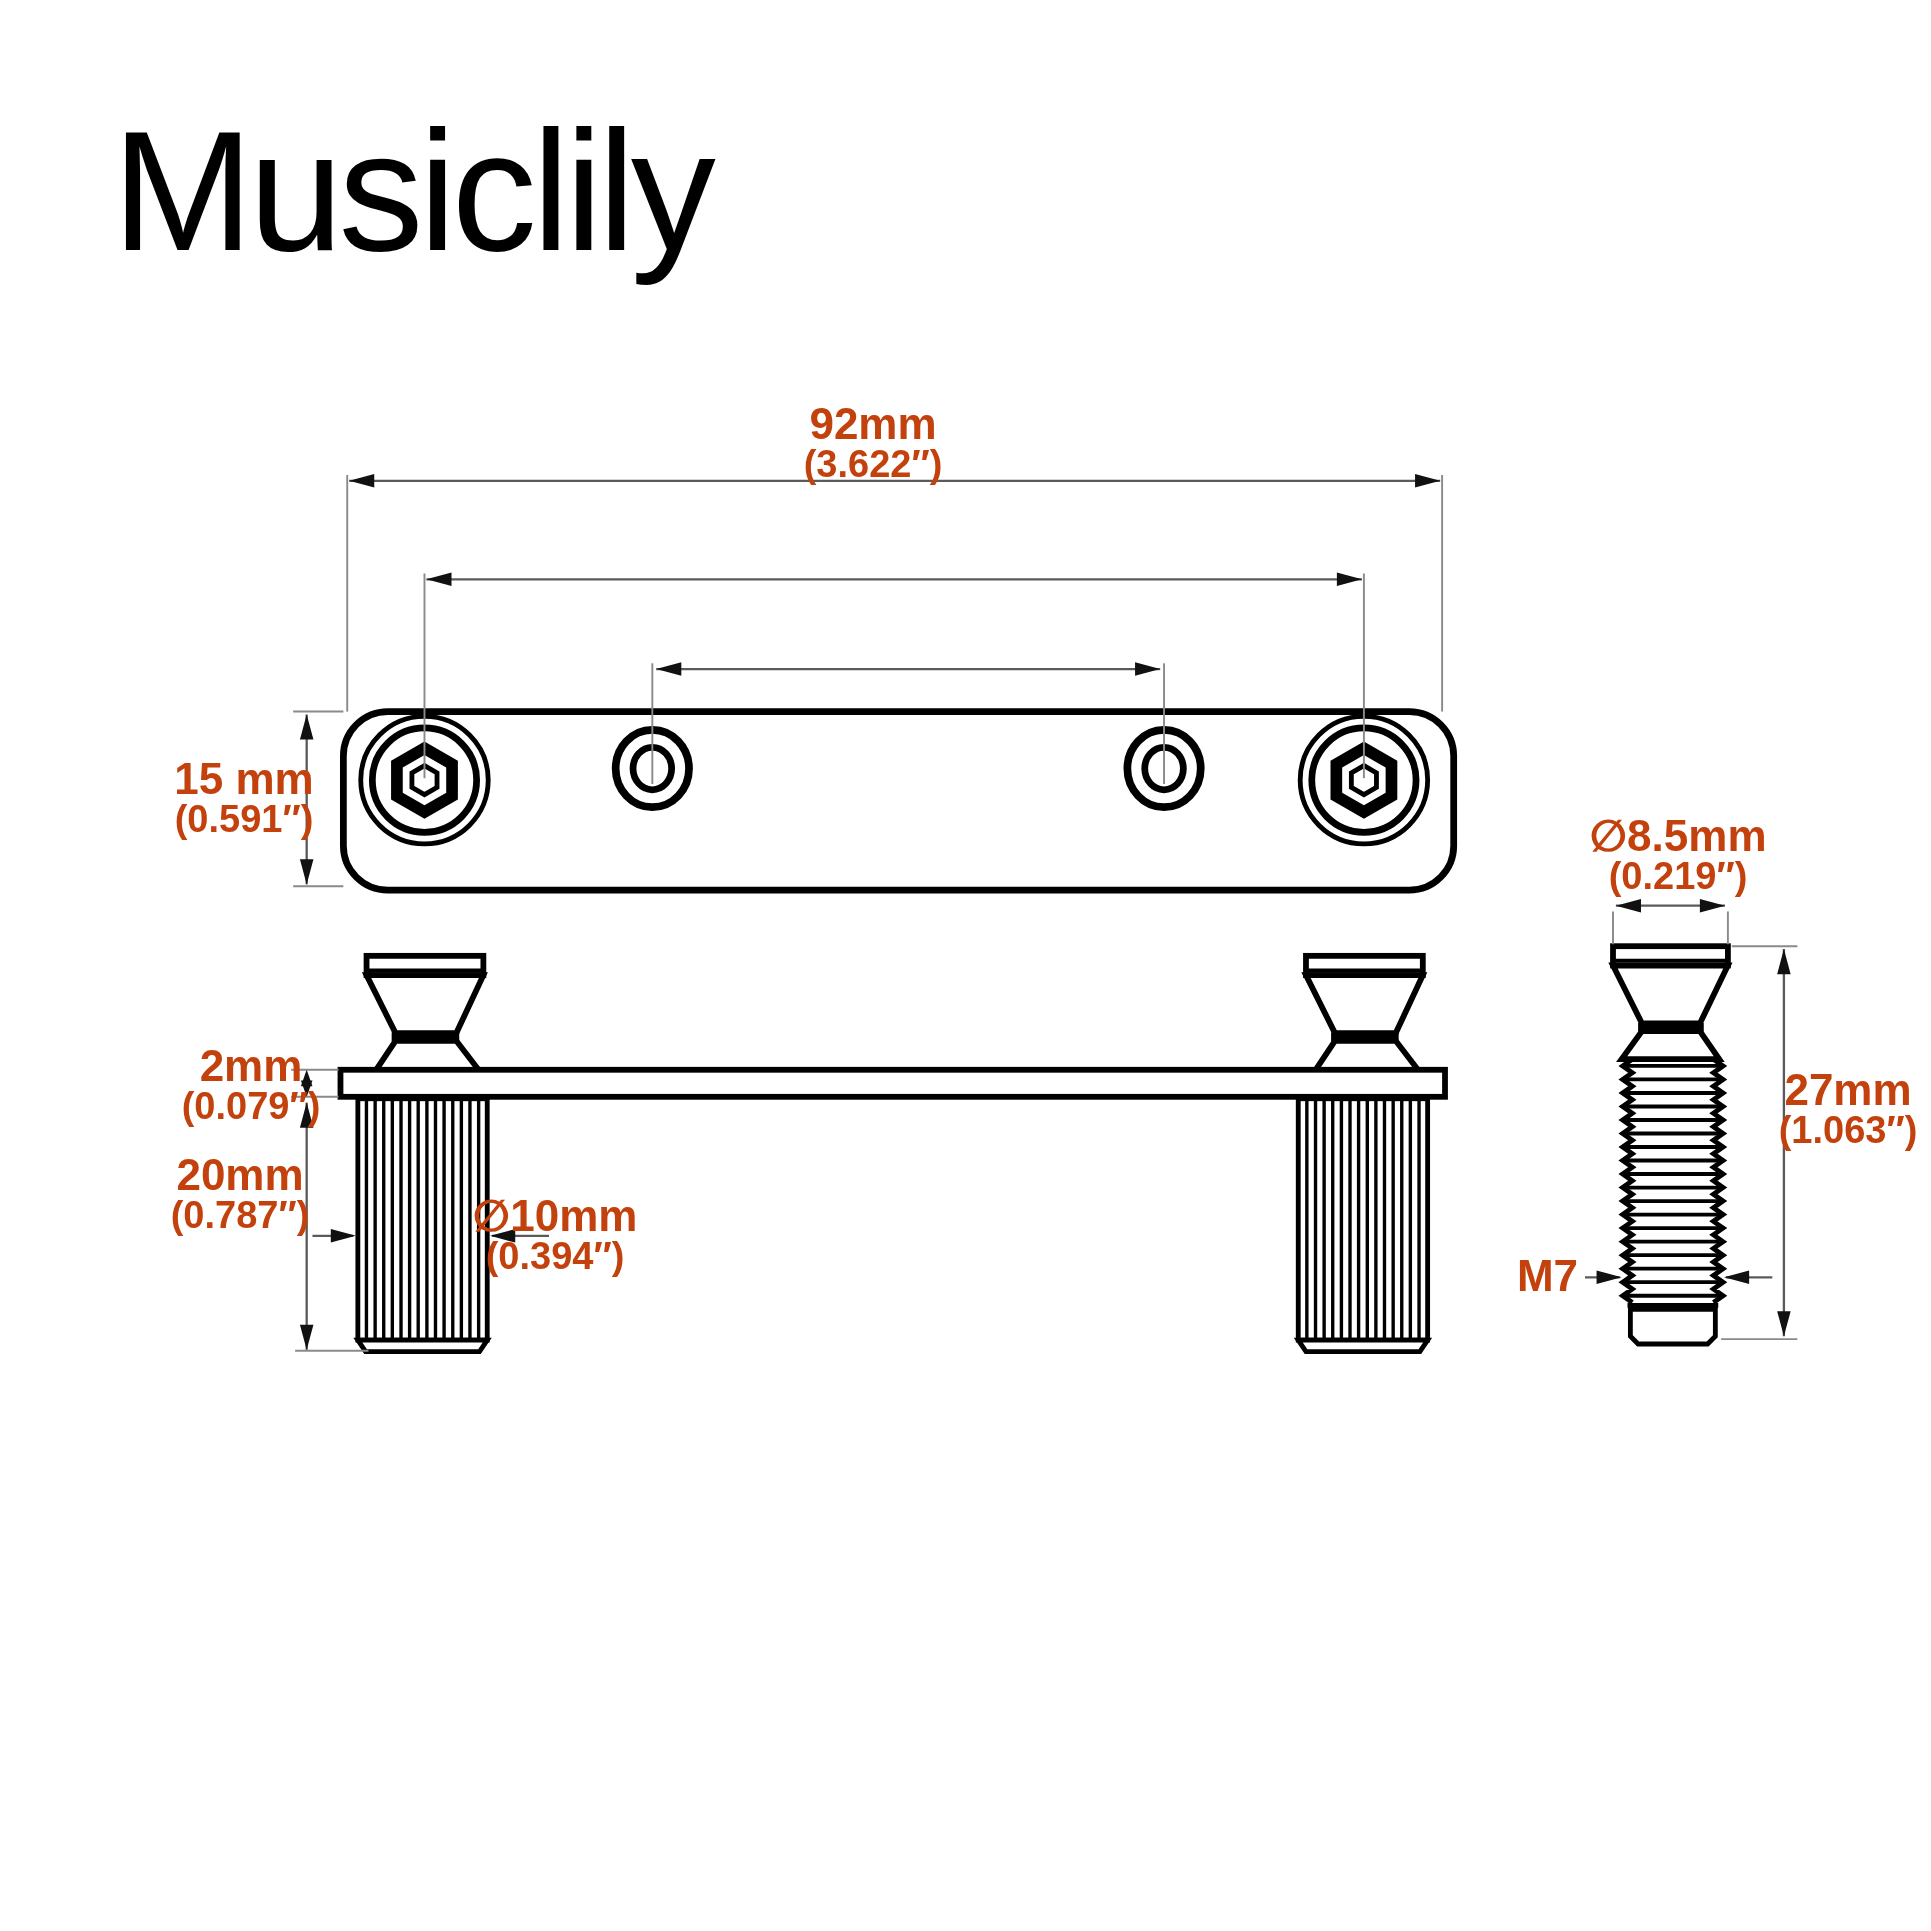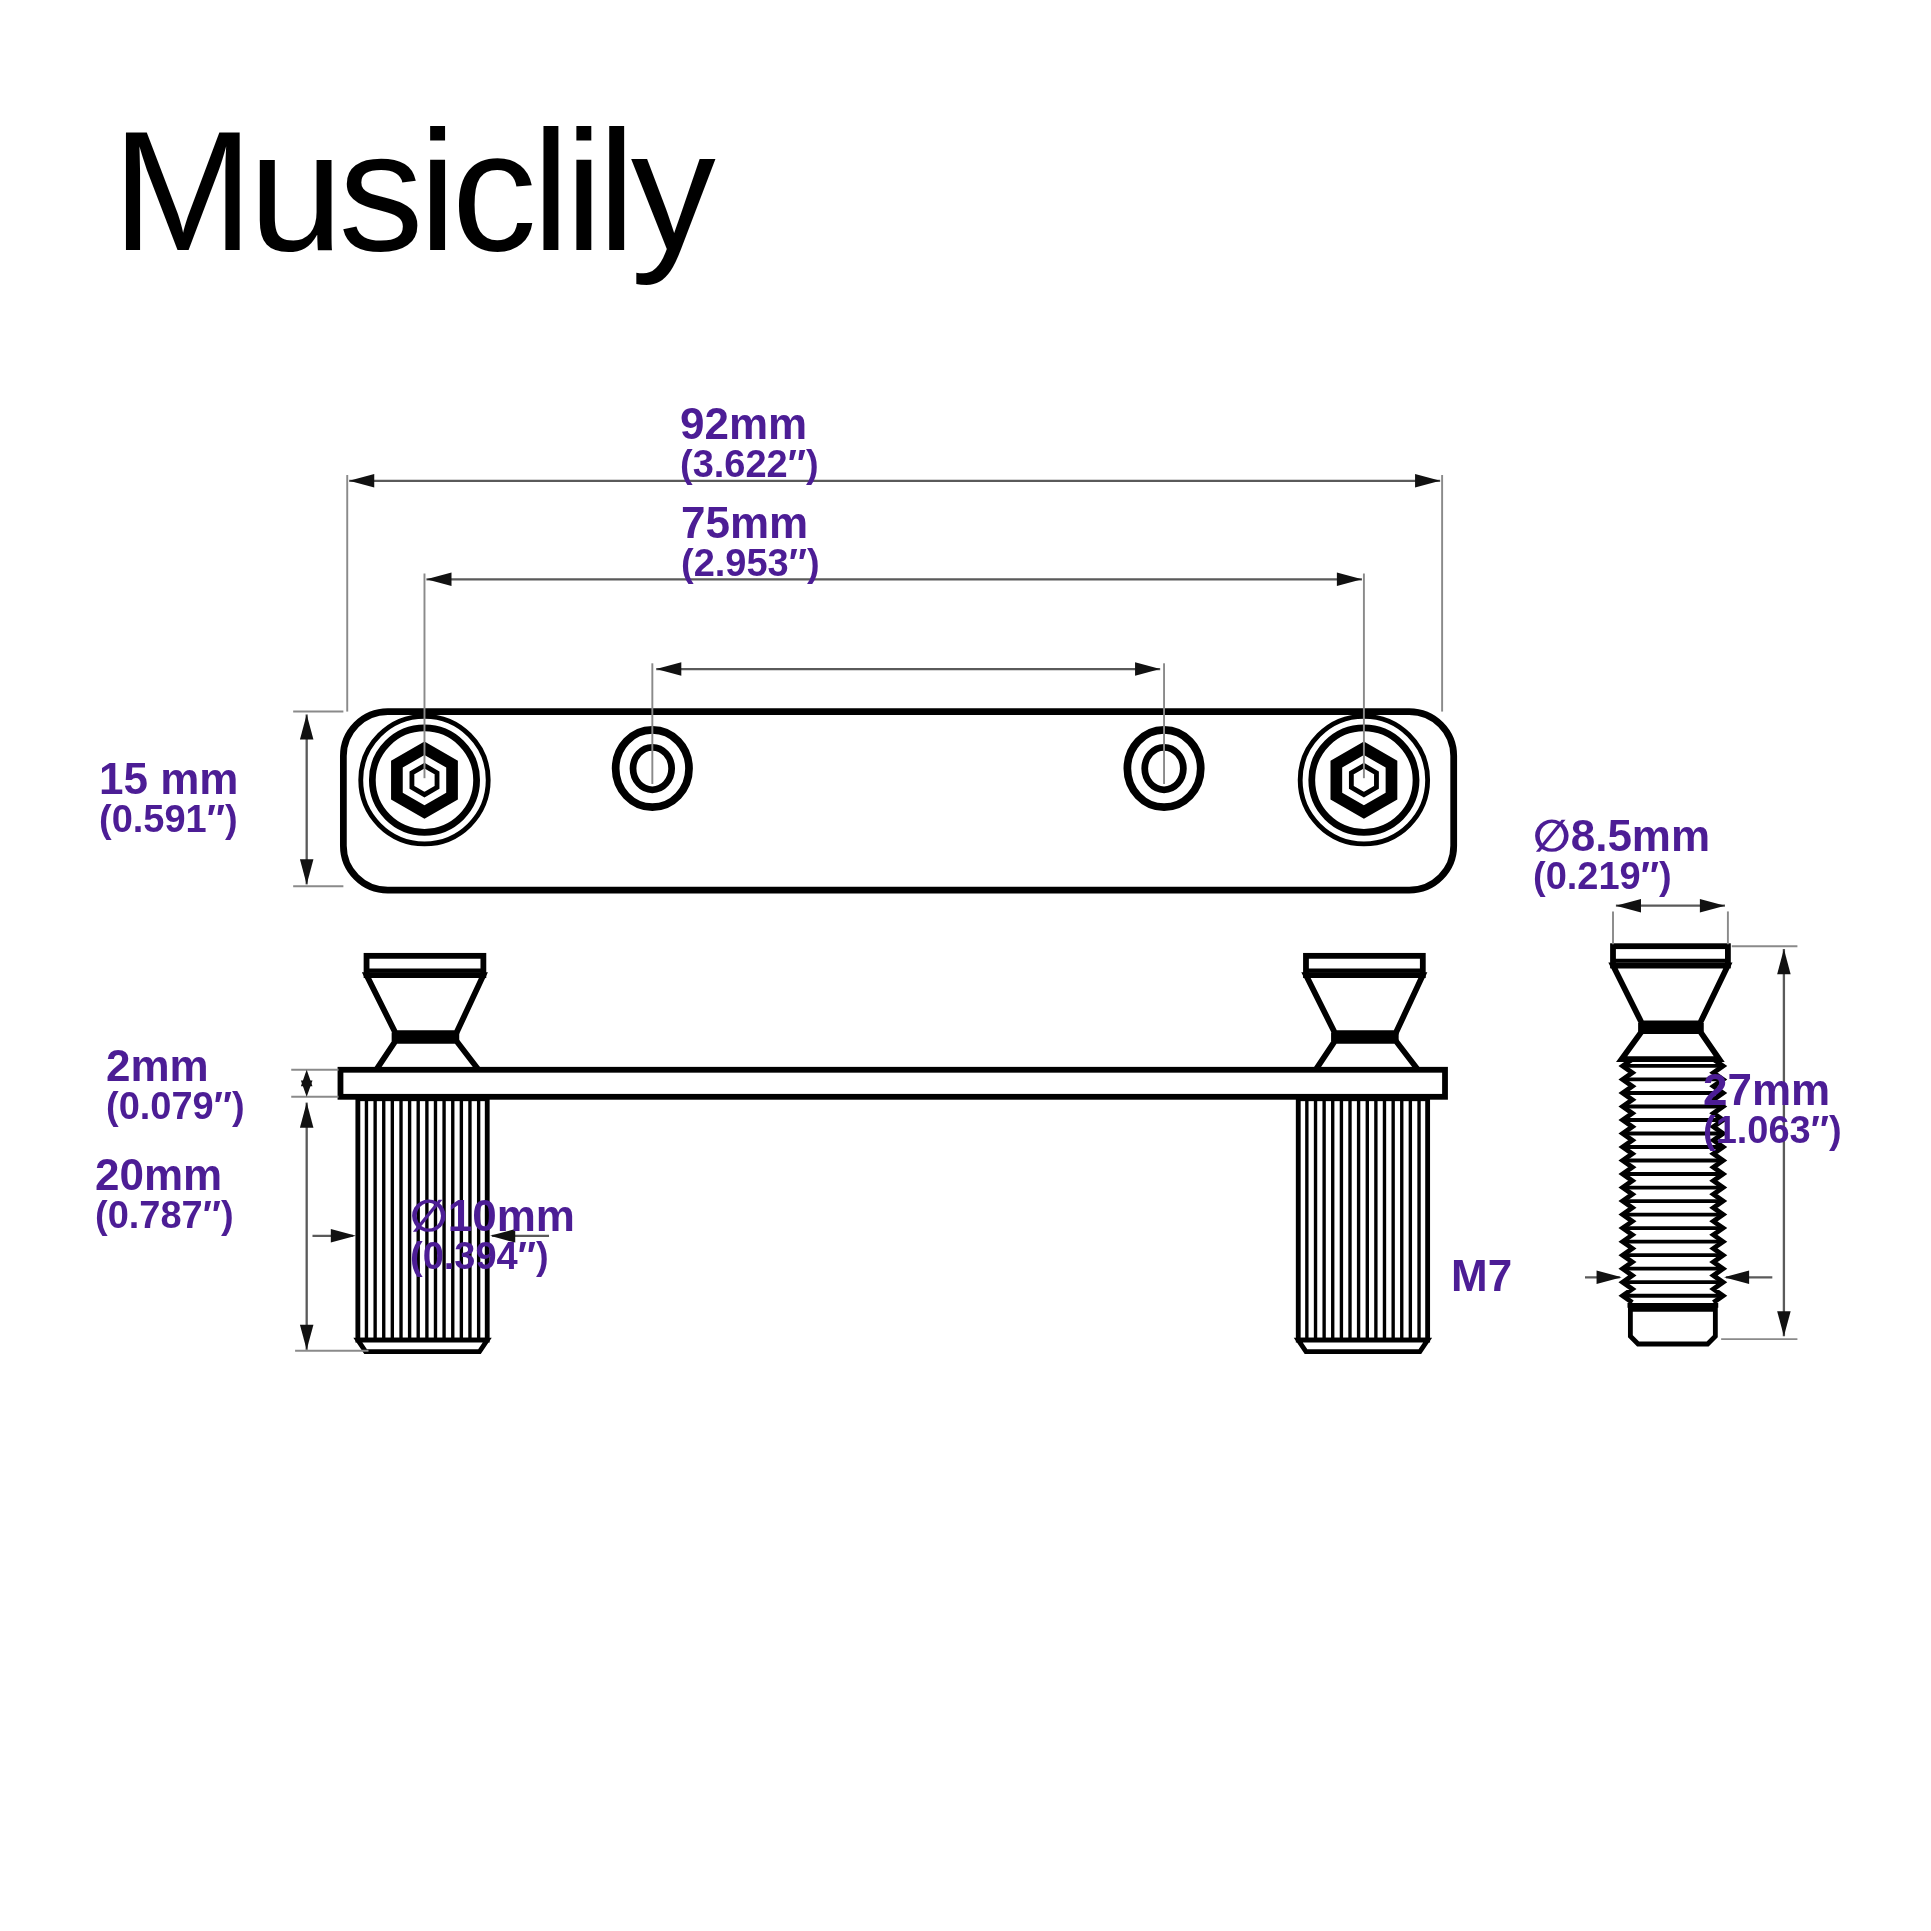--- a/index.html
+++ b/index.html
@@ -1,20 +1,20 @@
 <!DOCTYPE html>
 <html><head>
 <meta charset="utf-8">
 <style>
   html,body{margin:0;padding:0;background:#ffffff;}
   body{width:1931px;height:1931px;position:relative;font-family:"Liberation Sans","DejaVu Sans",sans-serif;color:#000;}
   #canvas{position:absolute;left:0;top:0;width:1931px;height:1931px;margin-left:46px;}
   svg{position:absolute;left:0;top:0;}
   .brand{position:absolute;left:66px;top:93px;font-size:170px;font-weight:400;letter-spacing:-4.8px;color:#000;white-space:nowrap;}
-  .dim-label{position:absolute;text-align:left;font-weight:700;color:#4c1d95;}
+  .dim-label{position:absolute;text-align:center;font-weight:700;color:#c2410c;}
   .dim-label .mm{font-size:44px;line-height:46px;}
   .dim-label .in{font-size:38px;line-height:35px;}
   .part{fill:#ffffff;stroke:#000000;}
   .ext{stroke:#8a8a8a;stroke-width:2;fill:none;}
   .dim{stroke:#5a5a5a;stroke-width:2.4;fill:none;}
   .arrowhead{fill:#111111;stroke:none;}
   .blackline{stroke:#000;fill:none;}
 </style>
 </head>
 <body>
@@ -185,24 +185,20 @@
         <polygon points="1632,1323 1606,1316 1606,1330" class="arrowhead"></polygon>
         <polygon points="1738,1323 1764,1316 1764,1330" class="arrowhead"></polygon>
       </g>
   </svg>
 
   <div class="dim-label" style="left:634px;top:401px;width:386px;">
     <div class="mm">92mm</div>
     <div class="in">(3.622″)</div>
   </div>
 
-  <div class="dim-label" style="left:635px;top:500px;width:386px;">
-    <div class="mm">75mm</div>
-    <div class="in">(2.953″)</div>
-  </div>
 
 
   <div class="dim-label" style="left:53px;top:756px;width:290px;">
     <div class="mm">15 mm</div>
     <div class="in">(0.591″)</div>
   </div>
 
   <div class="dim-label" style="left:60px;top:1043px;width:290px;">
     <div class="mm">2mm</div>
     <div class="in">(0.079″)</div>

